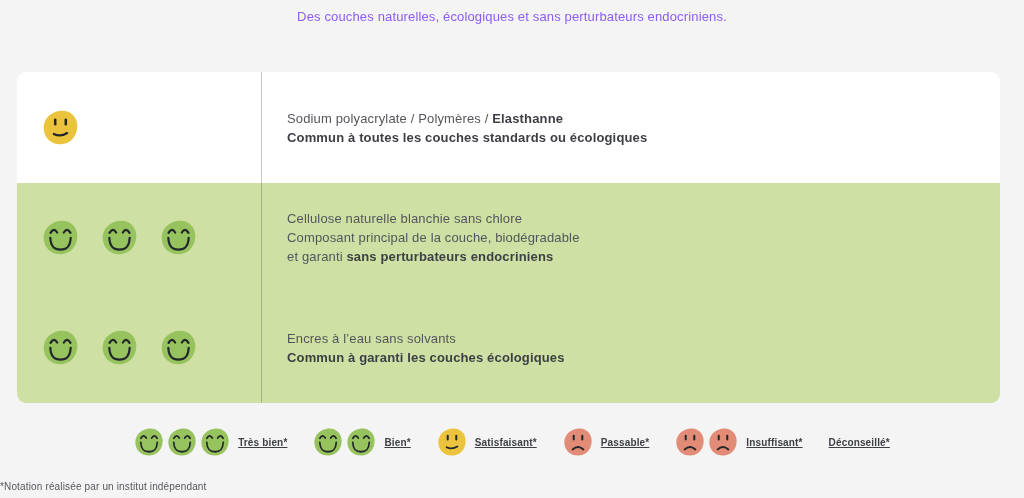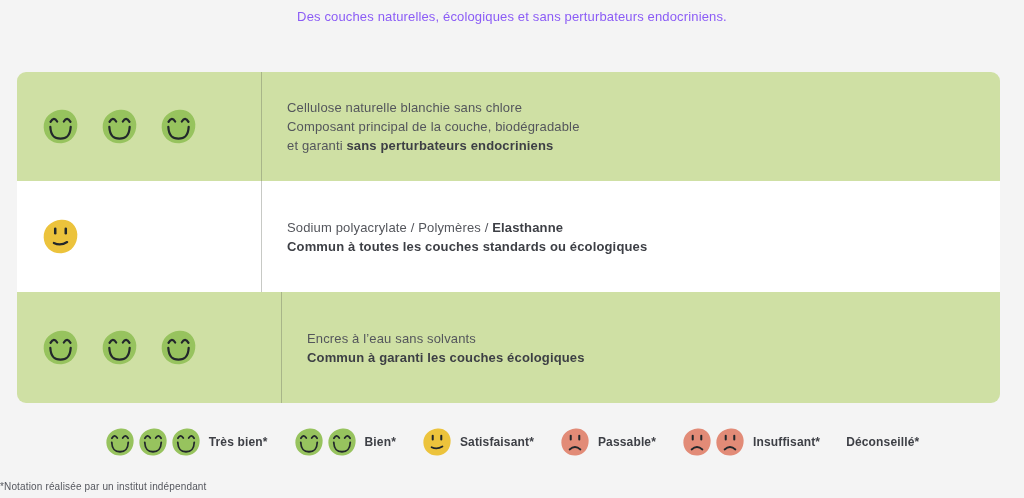--- a/index.html
+++ b/index.html
@@ -20,21 +20,21 @@
 
   .table {
     position:absolute; top:72px; left:17px; width:983px;
     border-radius:9px; overflow:hidden;
   }
   .row { display:flex; align-items:stretch; }
   .row.green { background:var(--row-green); }
   .row.white { background:var(--row-white); }
   .row-1 { height:109px; }
   .row-2 { height:111px; }
-  .row-3 { height:111px;gap:20px; }
+  .row-3 { height:111px; }
 
   .rating-cell {
     width:244px; flex:0 0 244px;
     display:flex; align-items:center;
     padding-left:25px; gap:22px;
   }
   .rating-cell svg { width:37px; height:37px; display:block; }
 
   .text-cell {
     flex:1;
@@ -46,21 +46,21 @@
   .text-cell .line b, .legend-label { color:#3d3f45; font-weight:bold; }
 
   .legend {
     position:absolute; top:424px; left:0; width:100%; height:36px;
     display:flex; justify-content:center; align-items:center; gap:26px;
   }
   .legend-item { display:flex; align-items:center; gap:8px; }
   .legend-smileys { display:flex; align-items:center; gap:3px; }
   .legend-smileys:empty { display:none; }
   .legend-smileys svg { width:30px; height:30px; display:block; }
-  .legend-label { font-size:12px; white-space:nowrap; }
+  .legend-label { font-size:10px; white-space:nowrap;text-decoration:underline; }
 
   .footnote {
     position:absolute; top:481px; left:0; width:100%;
     text-align:left; font-size:10px; color:#55575e;
   }
 
   
   .sm .blob { stroke:none; }
   .sm-very-happy .blob { fill:var(--smiley-green); }
   .sm-neutral    .blob { fill:var(--smiley-yellow); }
@@ -68,73 +68,73 @@
   .sm .stroke { fill:none; stroke:var(--face-stroke); stroke-width:2.4; stroke-linecap:round; }
   .sm .sw { stroke-width:2.7; }
 </style>
 </head>
 <body>
 
 <div class="page-title">Des couches naturelles, écologiques et sans perturbateurs endocriniens.</div>
 
 <div class="table">
 
-  <div class="row green row-1">
-    <div class="rating-cell">
-        <svg viewBox="0 0 40 40" class="sm sm-very-happy">
-          <path class="blob" d="M20.6,1.9 C29.8,1.1 37.9,7.8 38.2,17.7 C38.5,28.3 32.1,37.3 21.4,38.1 C10.8,38.9 2.2,31.6 1.8,21 C1.4,10.7 9.7,2.8 20.6,1.9 Z"></path>
-          <path class="stroke" d="M9.2,15 Q12.8,8.8 16.4,14.6"></path>
-          <path class="stroke" d="M23.6,14.6 Q27.2,8.8 30.8,15"></path>
-          <path class="stroke" d="M9,20.4 C9.6,31.2 14.3,33 20,33 C25.7,33 30.4,31.2 31,20.4"></path>
-        </svg>
-        <svg viewBox="0 0 40 40" class="sm sm-very-happy">
-          <path class="blob" d="M20.6,1.9 C29.8,1.1 37.9,7.8 38.2,17.7 C38.5,28.3 32.1,37.3 21.4,38.1 C10.8,38.9 2.2,31.6 1.8,21 C1.4,10.7 9.7,2.8 20.6,1.9 Z"></path>
-          <path class="stroke" d="M9.2,15 Q12.8,8.8 16.4,14.6"></path>
-          <path class="stroke" d="M23.6,14.6 Q27.2,8.8 30.8,15"></path>
-          <path class="stroke" d="M9,20.4 C9.6,31.2 14.3,33 20,33 C25.7,33 30.4,31.2 31,20.4"></path>
-        </svg>
-        <svg viewBox="0 0 40 40" class="sm sm-very-happy">
-          <path class="blob" d="M20.6,1.9 C29.8,1.1 37.9,7.8 38.2,17.7 C38.5,28.3 32.1,37.3 21.4,38.1 C10.8,38.9 2.2,31.6 1.8,21 C1.4,10.7 9.7,2.8 20.6,1.9 Z"></path>
-          <path class="stroke" d="M9.2,15 Q12.8,8.8 16.4,14.6"></path>
-          <path class="stroke" d="M23.6,14.6 Q27.2,8.8 30.8,15"></path>
-          <path class="stroke" d="M9,20.4 C9.6,31.2 14.3,33 20,33 C25.7,33 30.4,31.2 31,20.4"></path>
-        </svg>
-      </div>
-    <div class="text-cell">
-      <div class="line">
-        <span>Cellulose naturelle blanchie sans chlore</span>
-      </div>
-      <div class="line">
-        <span>Composant principal de la couche, biodégradable</span>
-      </div>
-      <div class="line">
-        <span>et garanti </span><b>sans perturbateurs endocriniens</b>
-      </div>
-    </div>
-  </div>
-
   <div class="row white row-2">
     <div class="rating-cell">
         <svg viewBox="0 0 40 40" class="sm sm-neutral">
           <path class="blob" d="M20.6,1.9 C29.8,1.1 37.9,7.8 38.2,17.7 C38.5,28.3 32.1,37.3 21.4,38.1 C10.8,38.9 2.2,31.6 1.8,21 C1.4,10.7 9.7,2.8 20.6,1.9 Z"></path>
           <path class="stroke sw" d="M14.3,11.6 L14.3,16.6"></path>
           <path class="stroke sw" d="M25.7,11.6 L25.7,16.6"></path>
           <path class="stroke" d="M12.8,27 Q20,30.6 27.2,26"></path>
         </svg>
       </div>
     <div class="text-cell">
       <div class="line">
         <span>Sodium polyacrylate / Polymères / </span><b>Elasthanne</b>
       </div>
       <div class="line">
         <b>Commun à toutes les couches standards ou écologiques</b>
       </div>
     </div>
   </div>
 
+  <div class="row green row-1">
+    <div class="rating-cell">
+        <svg viewBox="0 0 40 40" class="sm sm-very-happy">
+          <path class="blob" d="M20.6,1.9 C29.8,1.1 37.9,7.8 38.2,17.7 C38.5,28.3 32.1,37.3 21.4,38.1 C10.8,38.9 2.2,31.6 1.8,21 C1.4,10.7 9.7,2.8 20.6,1.9 Z"></path>
+          <path class="stroke" d="M9.2,15 Q12.8,8.8 16.4,14.6"></path>
+          <path class="stroke" d="M23.6,14.6 Q27.2,8.8 30.8,15"></path>
+          <path class="stroke" d="M9,20.4 C9.6,31.2 14.3,33 20,33 C25.7,33 30.4,31.2 31,20.4"></path>
+        </svg>
+        <svg viewBox="0 0 40 40" class="sm sm-very-happy">
+          <path class="blob" d="M20.6,1.9 C29.8,1.1 37.9,7.8 38.2,17.7 C38.5,28.3 32.1,37.3 21.4,38.1 C10.8,38.9 2.2,31.6 1.8,21 C1.4,10.7 9.7,2.8 20.6,1.9 Z"></path>
+          <path class="stroke" d="M9.2,15 Q12.8,8.8 16.4,14.6"></path>
+          <path class="stroke" d="M23.6,14.6 Q27.2,8.8 30.8,15"></path>
+          <path class="stroke" d="M9,20.4 C9.6,31.2 14.3,33 20,33 C25.7,33 30.4,31.2 31,20.4"></path>
+        </svg>
+        <svg viewBox="0 0 40 40" class="sm sm-very-happy">
+          <path class="blob" d="M20.6,1.9 C29.8,1.1 37.9,7.8 38.2,17.7 C38.5,28.3 32.1,37.3 21.4,38.1 C10.8,38.9 2.2,31.6 1.8,21 C1.4,10.7 9.7,2.8 20.6,1.9 Z"></path>
+          <path class="stroke" d="M9.2,15 Q12.8,8.8 16.4,14.6"></path>
+          <path class="stroke" d="M23.6,14.6 Q27.2,8.8 30.8,15"></path>
+          <path class="stroke" d="M9,20.4 C9.6,31.2 14.3,33 20,33 C25.7,33 30.4,31.2 31,20.4"></path>
+        </svg>
+      </div>
+    <div class="text-cell">
+      <div class="line">
+        <span>Cellulose naturelle blanchie sans chlore</span>
+      </div>
+      <div class="line">
+        <span>Composant principal de la couche, biodégradable</span>
+      </div>
+      <div class="line">
+        <span>et garanti </span><b>sans perturbateurs endocriniens</b>
+      </div>
+    </div>
+  </div>
+
   <div class="row green row-3">
     <div class="rating-cell">
         <svg viewBox="0 0 40 40" class="sm sm-very-happy">
           <path class="blob" d="M20.6,1.9 C29.8,1.1 37.9,7.8 38.2,17.7 C38.5,28.3 32.1,37.3 21.4,38.1 C10.8,38.9 2.2,31.6 1.8,21 C1.4,10.7 9.7,2.8 20.6,1.9 Z"></path>
           <path class="stroke" d="M9.2,15 Q12.8,8.8 16.4,14.6"></path>
           <path class="stroke" d="M23.6,14.6 Q27.2,8.8 30.8,15"></path>
           <path class="stroke" d="M9,20.4 C9.6,31.2 14.3,33 20,33 C25.7,33 30.4,31.2 31,20.4"></path>
         </svg>
         <svg viewBox="0 0 40 40" class="sm sm-very-happy">
           <path class="blob" d="M20.6,1.9 C29.8,1.1 37.9,7.8 38.2,17.7 C38.5,28.3 32.1,37.3 21.4,38.1 C10.8,38.9 2.2,31.6 1.8,21 C1.4,10.7 9.7,2.8 20.6,1.9 Z"></path>

